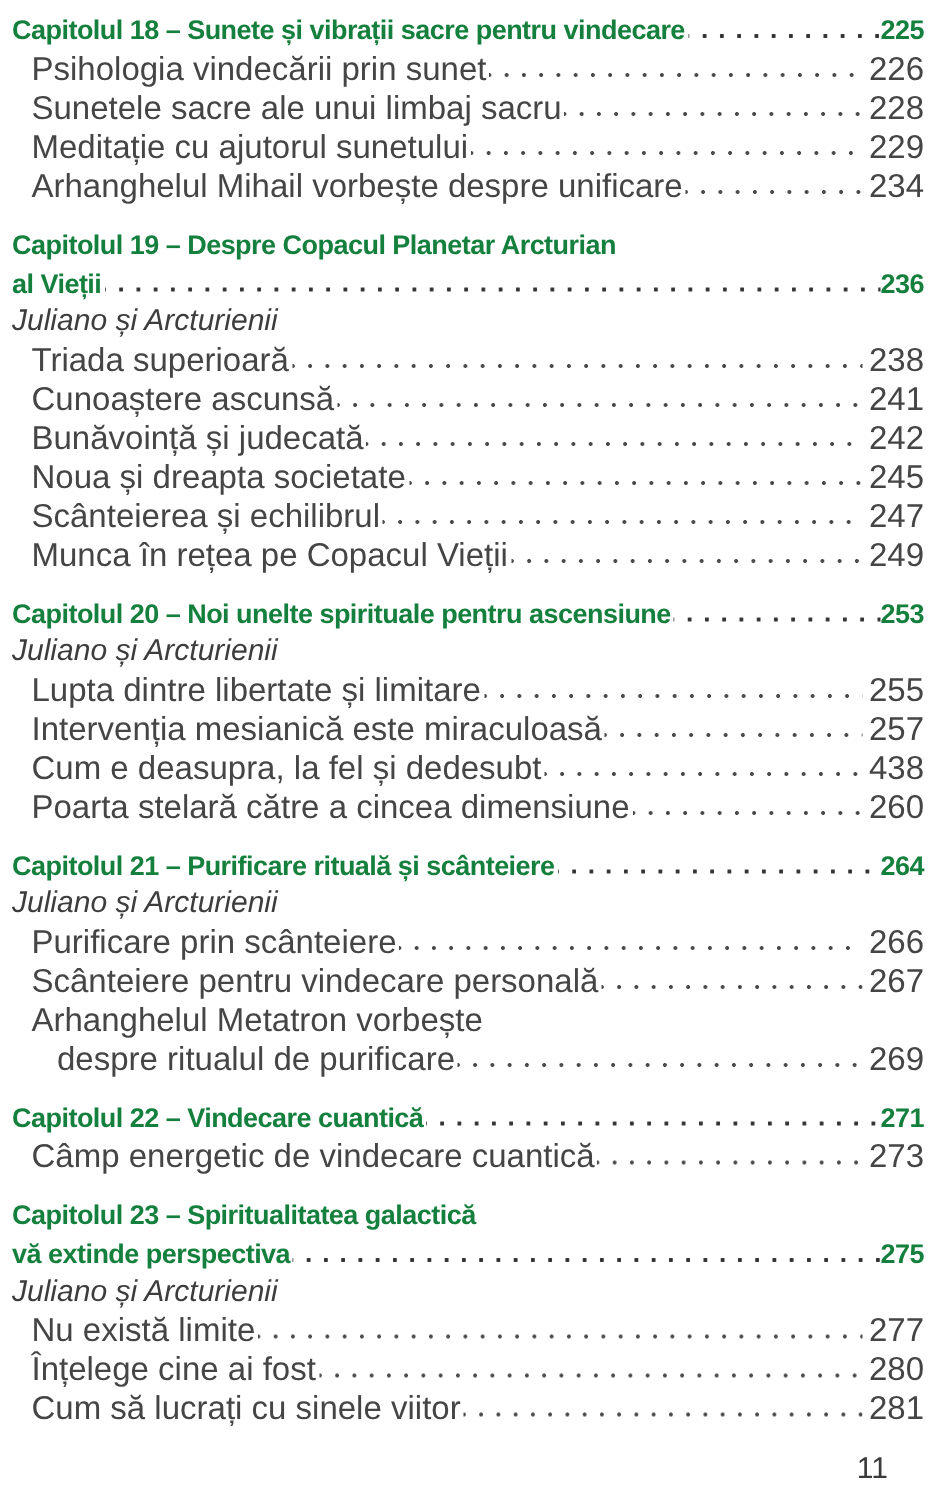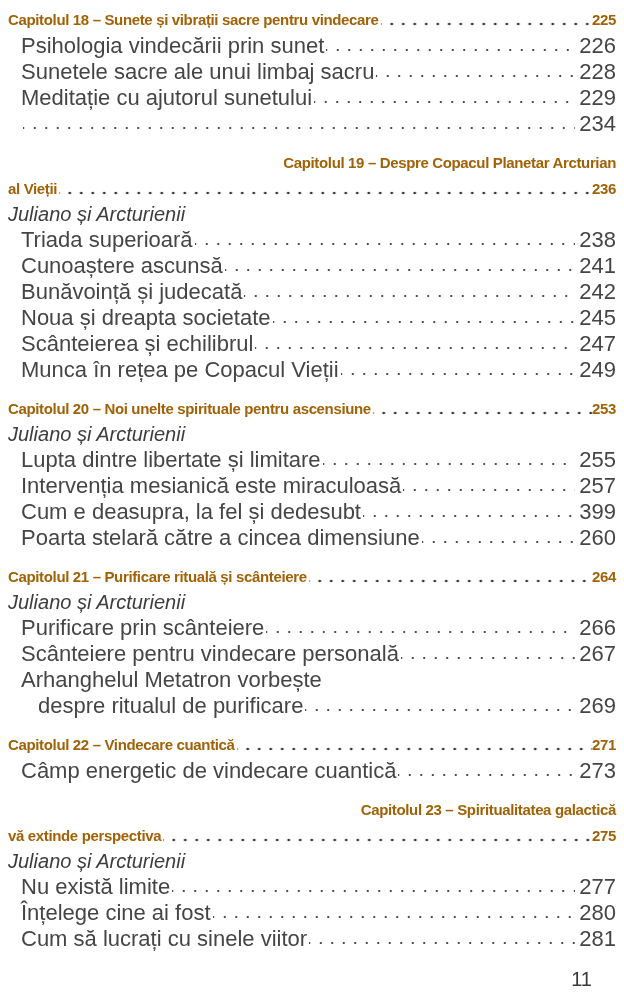--- a/index.html
+++ b/index.html
@@ -25,24 +25,23 @@
   .chapter-block:first-child { margin-top: 0; }
 
   .row {
     display: flex;
     align-items: baseline;
     line-height: 26px;
     white-space: nowrap;
   }
   .head-row {
     font-weight: bold;
-    font-size: 15px;
+    font-size: 18px;
     letter-spacing: -0.35px;
-    color: #a16207;
-    justify-content: flex-end;
+    color: #15803d;
   }
   .item-row {
     font-size: 22px;
     color: #454545;
     padding-left: 13px;
   }
   .item-row.cont {
     padding-left: 30px;
   }
   .subtitle-row {
@@ -103,20 +102,21 @@
           <span class="title">Sunetele sacre ale unui limbaj sacru</span>
           <span class="leader"></span>
           <span class="pg">228</span>
         </div>
         <div class="row item-row">
           <span class="title">Meditație cu ajutorul sunetului</span>
           <span class="leader"></span>
           <span class="pg">229</span>
         </div>
         <div class="row item-row">
+          <span class="title">Arhanghelul Mihail vorbește despre unificare</span>
           <span class="leader"></span>
           <span class="pg">234</span>
         </div>
       </div>
       <div class="chapter-block">
         <div class="row head-row">
           <span class="title">Capitolul 19 – Despre Copacul Planetar Arcturian</span>
         </div>
         <div class="row head-row">
           <span class="title">al Vieții</span>
@@ -172,21 +172,21 @@
           <span class="pg">255</span>
         </div>
         <div class="row item-row">
           <span class="title">Intervenția mesianică este miraculoasă</span>
           <span class="leader"></span>
           <span class="pg">257</span>
         </div>
         <div class="row item-row">
           <span class="title">Cum e deasupra, la fel și dedesubt</span>
           <span class="leader"></span>
-          <span class="pg">399</span>
+          <span class="pg">438</span>
         </div>
         <div class="row item-row">
           <span class="title">Poarta stelară către a cincea dimensiune</span>
           <span class="leader"></span>
           <span class="pg">260</span>
         </div>
       </div>
       <div class="chapter-block">
         <div class="row head-row">
           <span class="title">Capitolul 21 – Purificare rituală și scânteiere</span>

